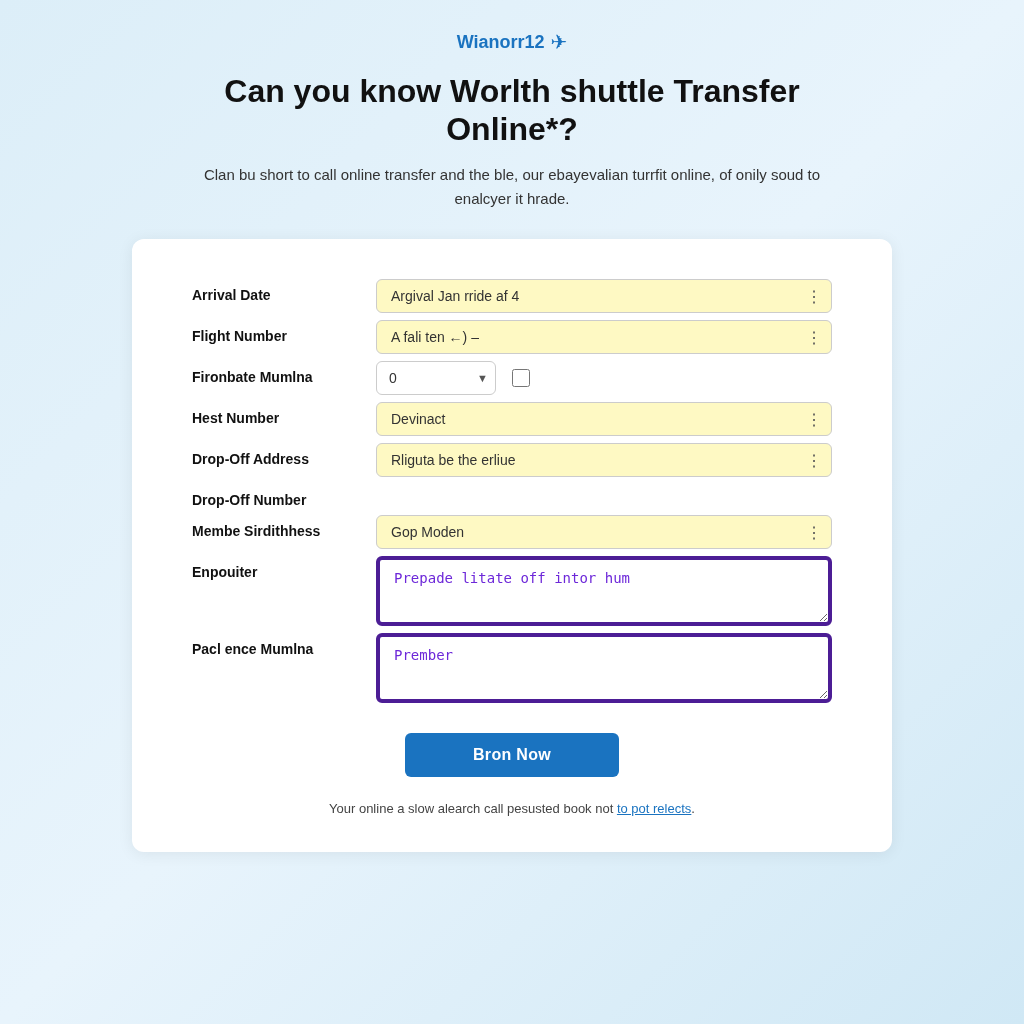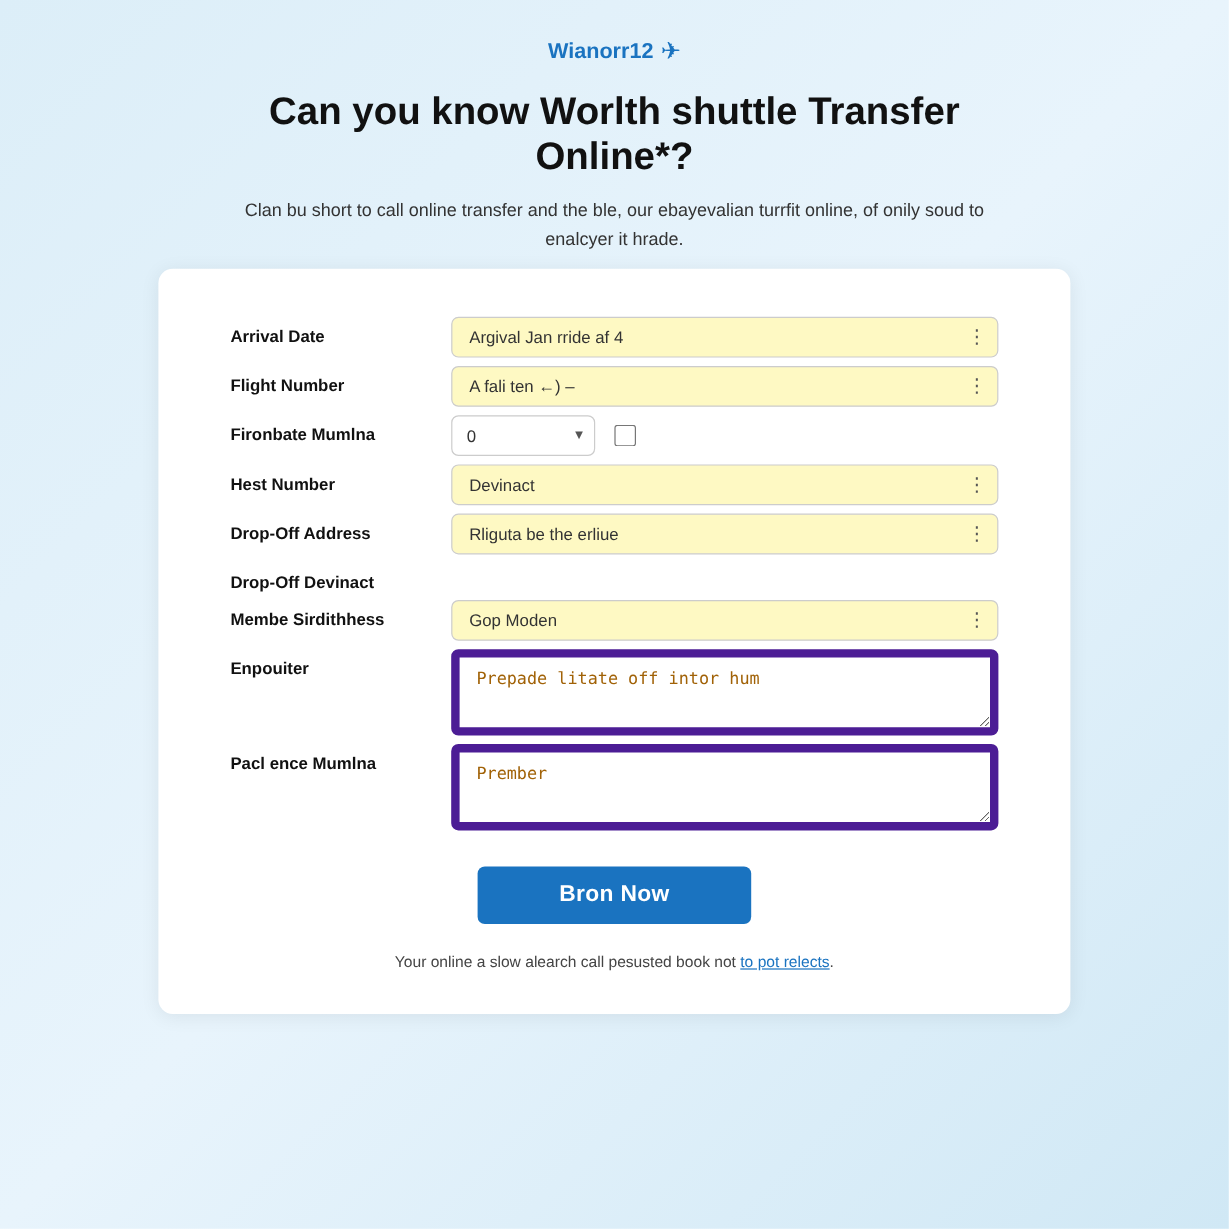--- a/index.html
+++ b/index.html
@@ -43,21 +43,21 @@
       margin-bottom: 14px;
       max-width: 700px;
     }
 
     .page-subtitle {
       font-size: 15px;
       color: #333;
       text-align: center;
       line-height: 1.6;
       max-width: 620px;
-      margin-bottom: 12px;
+      margin-bottom: 28px;
     }
 
     .form-card {
       background: #fff;
       border-radius: 12px;
       padding: 40px 60px 36px 60px;
       width: 100%;
       max-width: 760px;
       box-shadow: 0 2px 16px rgba(0,0,0,0.07);
     }
@@ -73,25 +73,25 @@
       font-weight: 700;
       font-size: 14px;
       color: #111;
       min-width: 180px;
       padding-top: 8px;
       flex-shrink: 0;
     }
 
     .form-control {
       flex: 1;
-      border: 7px solid #4c1d95;
+      border: 4px solid #4c1d95;
       border-radius: 6px;
       padding: 8px 14px;
       font-size: 14px;
-      color: #a16207;
+      color: #6d28d9;
       background: #fff;
       outline: none;
       appearance: none;
       -webkit-appearance: none;
       position: relative;
     }
 
     .select-wrapper {
       flex: 1;
       position: relative;
@@ -180,21 +180,21 @@
       margin-top: 30px;
       margin-bottom: 20px;
     }
 
     .btn-submit {
       background: #1a73c0;
       color: #fff;
       border: none;
       border-radius: 6px;
       padding: 13px 68px;
-      font-size: 19px;
+      font-size: 16px;
       font-weight: 700;
       cursor: pointer;
       letter-spacing: 0.3px;
       text-align: right;
     }
 
     .footer-note {
       text-align: center;
       font-size: 13px;
       color: #444;
@@ -266,21 +266,21 @@
   <div class="form-row">
     <label class="form-label">Drop-Off A­ddress</label>
     <div class="select-wrapper">
       <select>
         <option>Rliguta be the erliue</option>
       </select>
     </div>
   </div>
 
   <div class="form-row">
-    <label class="form-label">Drop-Off Devinact</label>
+    <label class="form-label">Drop-Off Number</label>
   </div>
 
   <div class="form-row">
     <label class="form-label">Membe Sirdithhess</label>
     <div class="select-wrapper">
       <select>
         <option>Gop Moden</option>
       </select>
     </div>
   </div>

